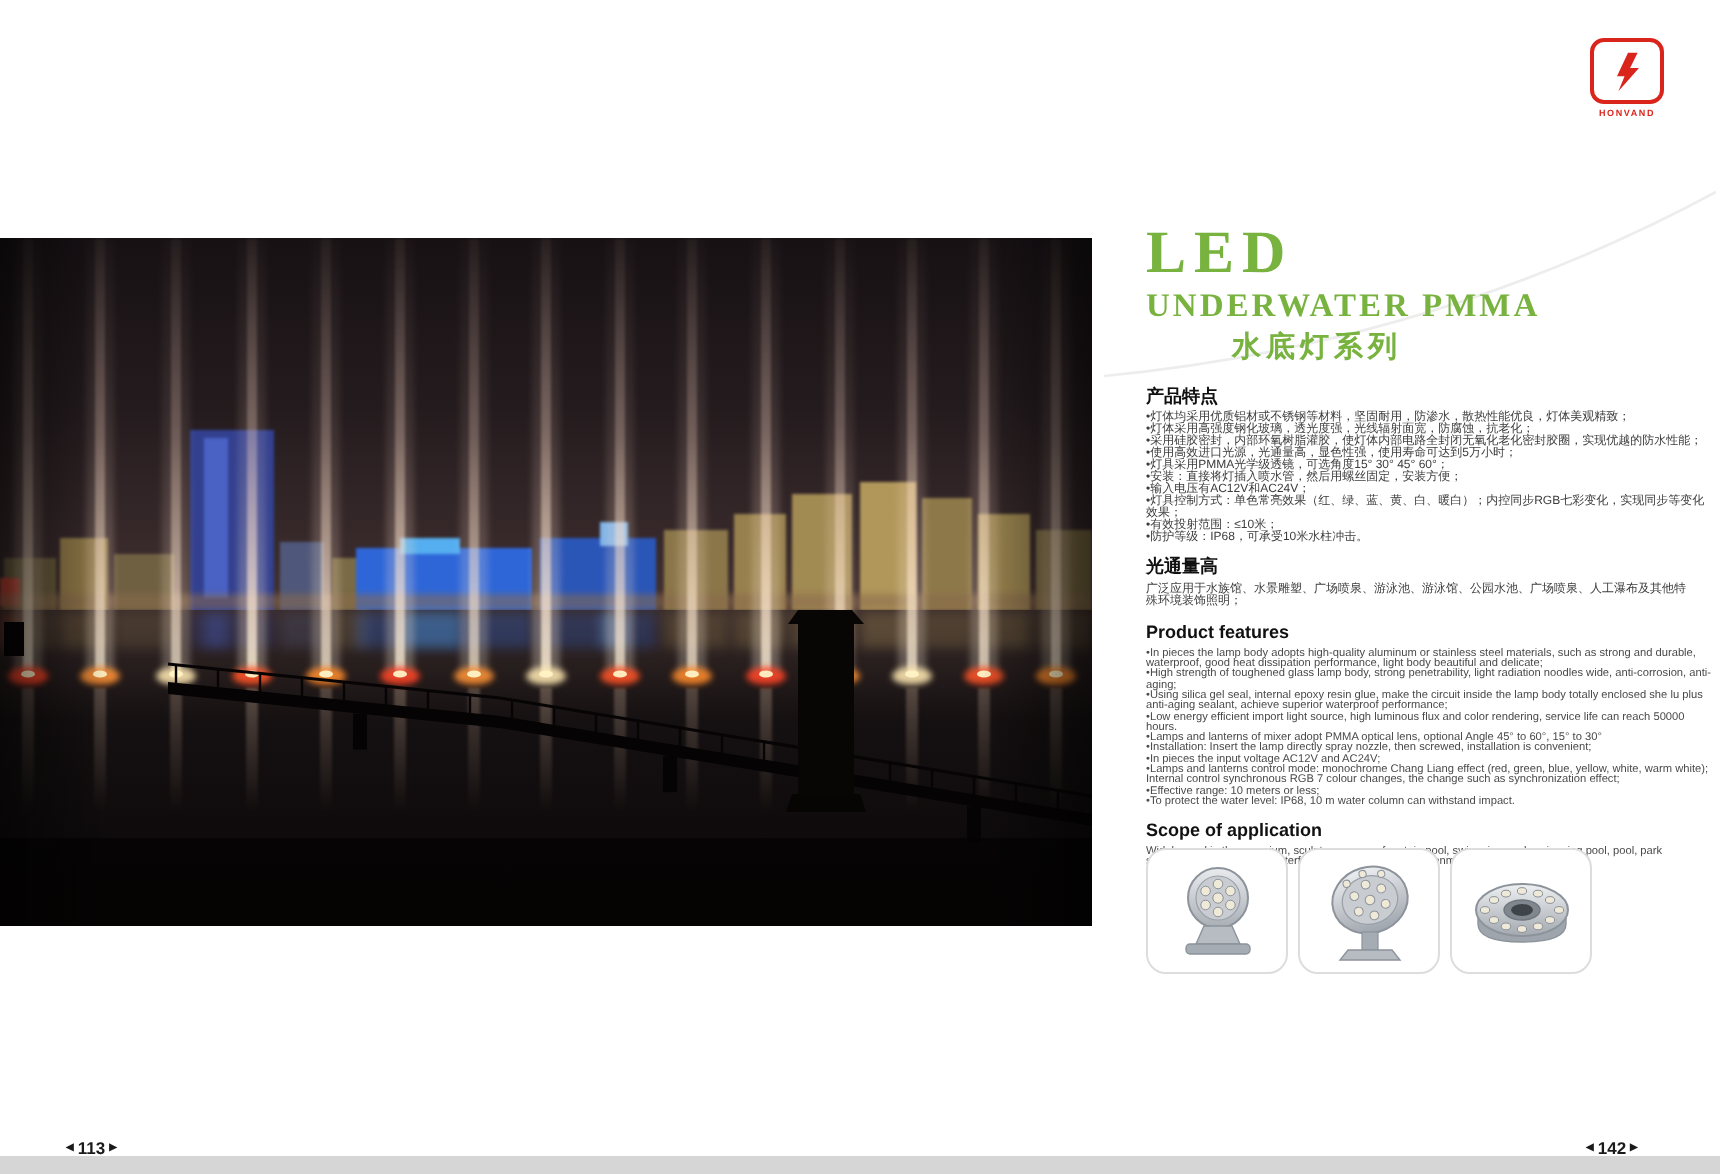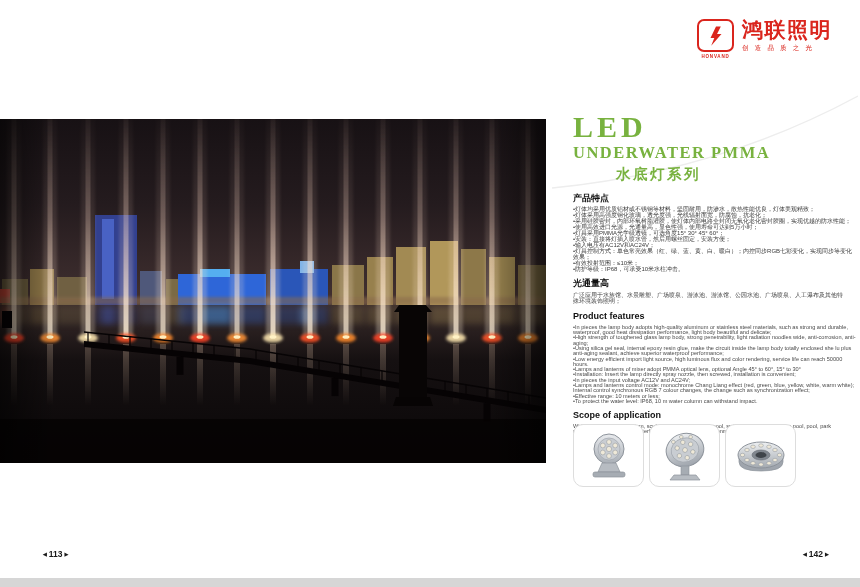--- a/index.html
+++ b/index.html
@@ -39,44 +39,40 @@
   .scope-cn{font-size:6px;line-height:6.3px;color:#3c3c3c;width:270px;}
   .bullets-en .bullet{font-size:5.6px;line-height:5.3px;color:#4a4a4a;}
   .scope-en{font-size:5.6px;line-height:5.5px;color:#4a4a4a;width:266px;}
 
   
   .cards{position:absolute;left:573px;top:424px;display:flex;gap:5px;}
   .card{width:71px;height:63px;border:1px solid #ddd;border-radius:10px;background:#fff;
         display:flex;align-items:center;justify-content:center;box-sizing:border-box;}
 
   
-  .pag{position:absolute;top:549px;display:flex;align-items:center;gap:2px;
-       font-size:8.5px;font-weight:bold;color:#1a1a1a;margin-left:10px;}
+  .pag{position:absolute;top:569px;display:flex;align-items:center;gap:2px;
+       font-size:8.5px;font-weight:bold;color:#1a1a1a;}
   .pag-left{left:33px;}
   .pag-right{left:793px;}
   .pag .arr{font-size:5px;line-height:1;}
   .footer-bar{position:absolute;left:0;bottom:0;width:860px;height:9px;background:#d6d6d6;}
 </style>
 </head>
 <body>
 
 <div class="page">
 
   <div class="logo">
     <div class="logo-left">
       <div class="logo-box">
         <svg width="22" height="22" viewBox="0 0 28 32">
           <path d="M14 2 L6 19 L11.5 19 L7 30 L22 13 L15.5 13 L21 2 Z" fill="#da251d"></path>
         </svg>
       </div>
       <div class="logo-sub">HONVAND</div>
-    </div>
-    <div>
-      <div class="logo-cn">鸿联照明</div>
-      <div class="logo-tag">创造品质之光</div>
     </div>
   </div>
 
   <svg class="deco-curve" width="306" height="100">
     <path d="M0,98 Q165,82 306,6" stroke="#ededed" stroke-width="1.3" fill="none"></path>
   </svg>
 
   <div class="photo">
     <svg viewBox="0 0 546 344" preserveAspectRatio="none">
       <defs>

